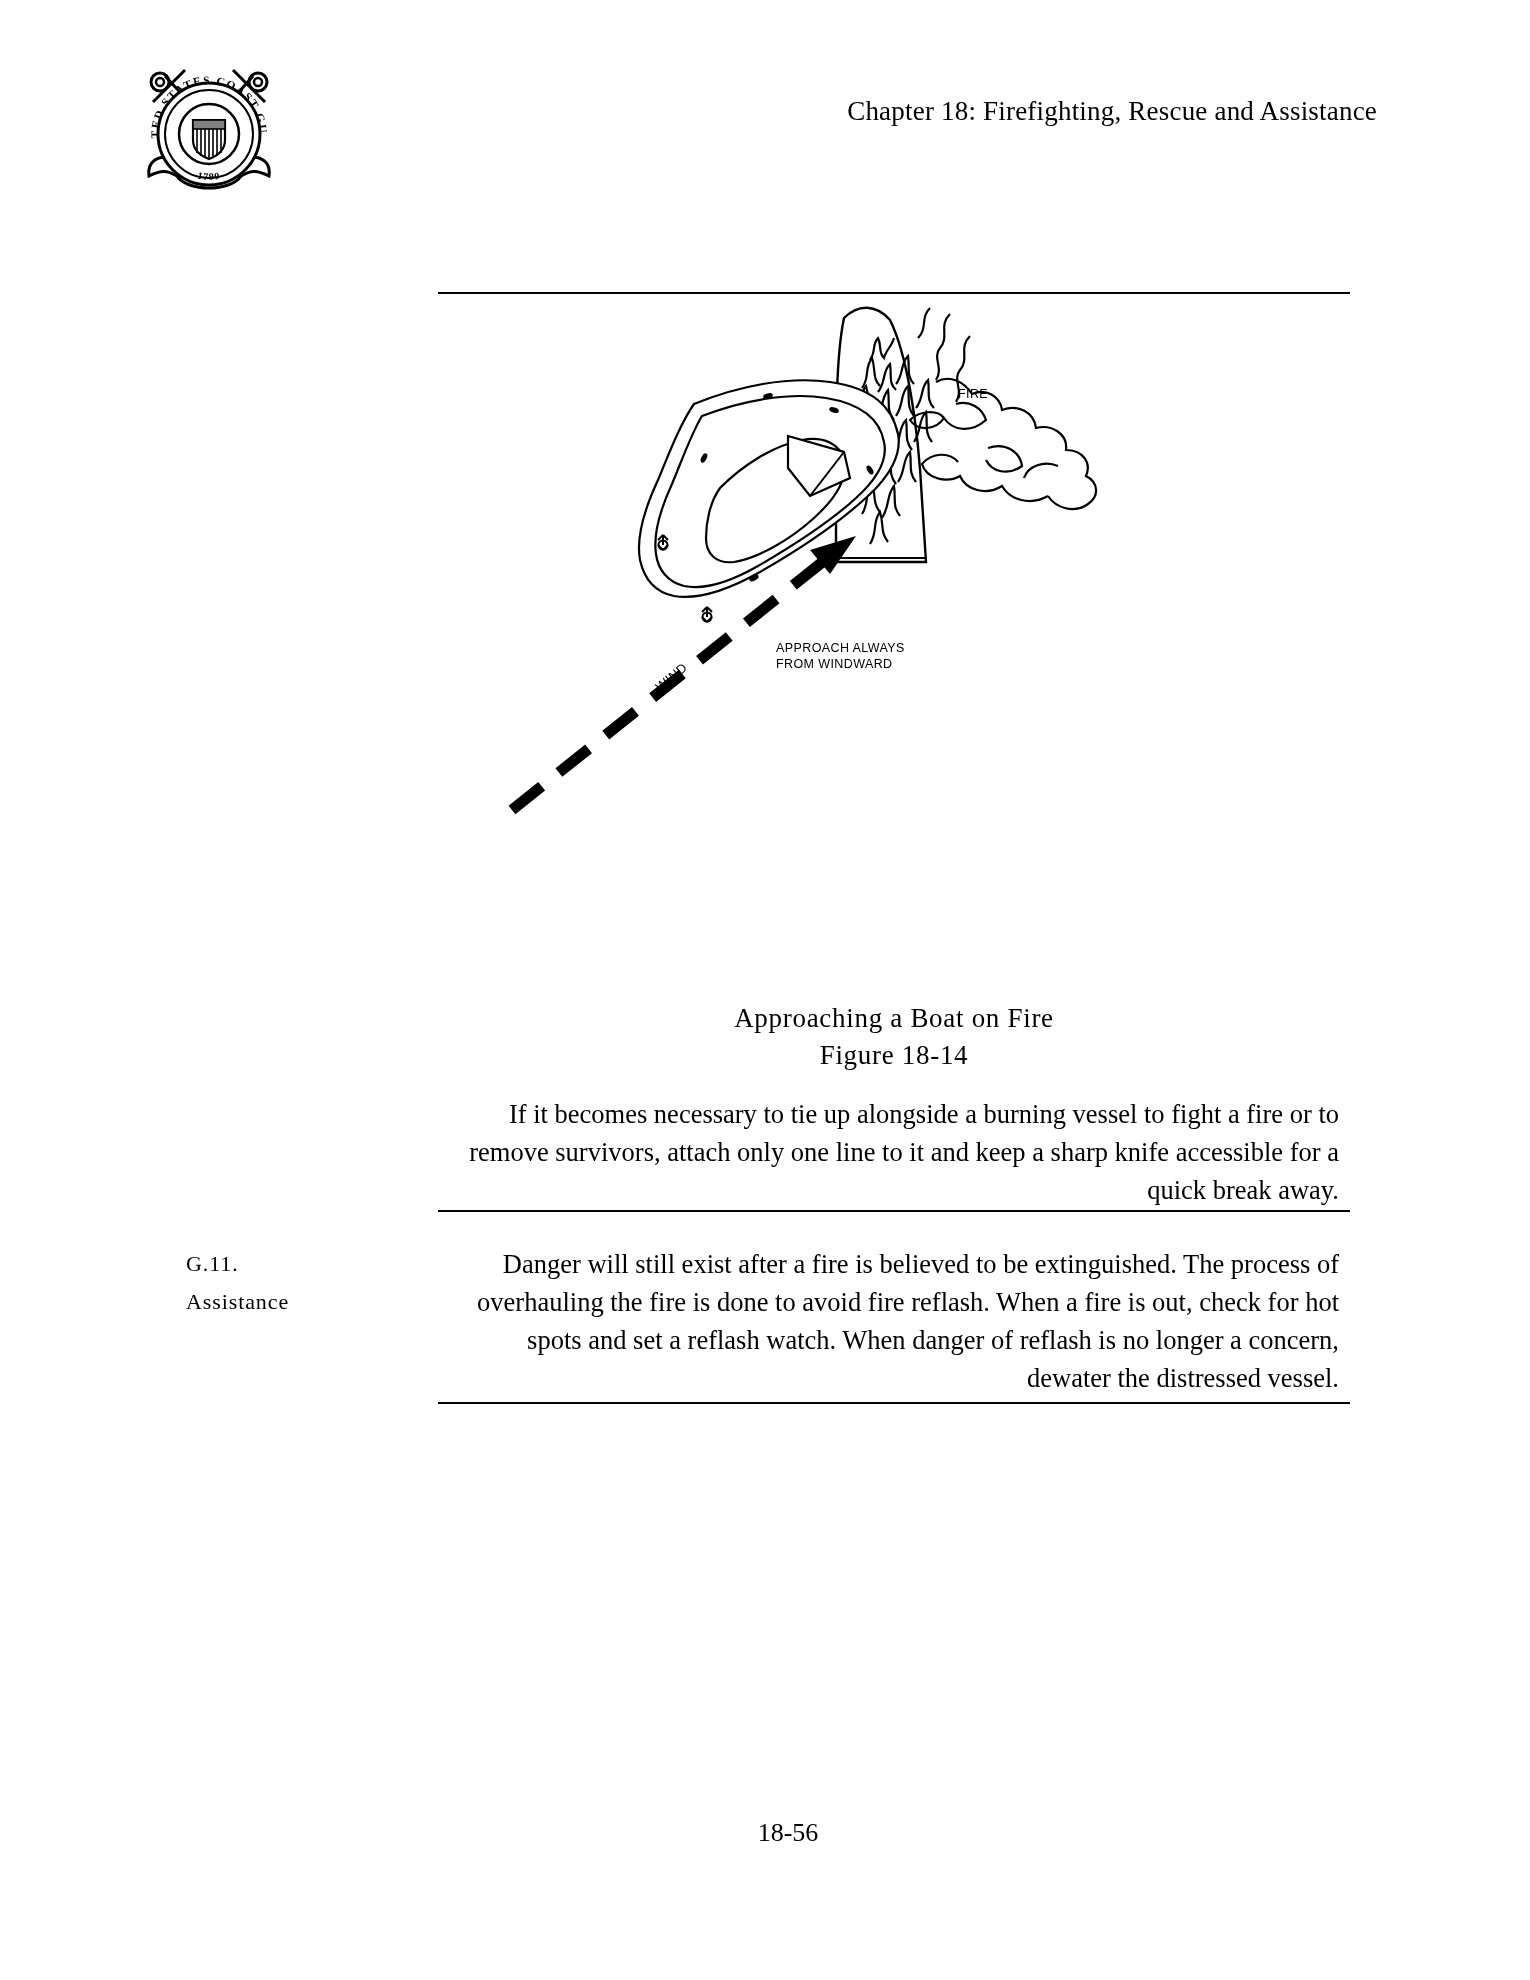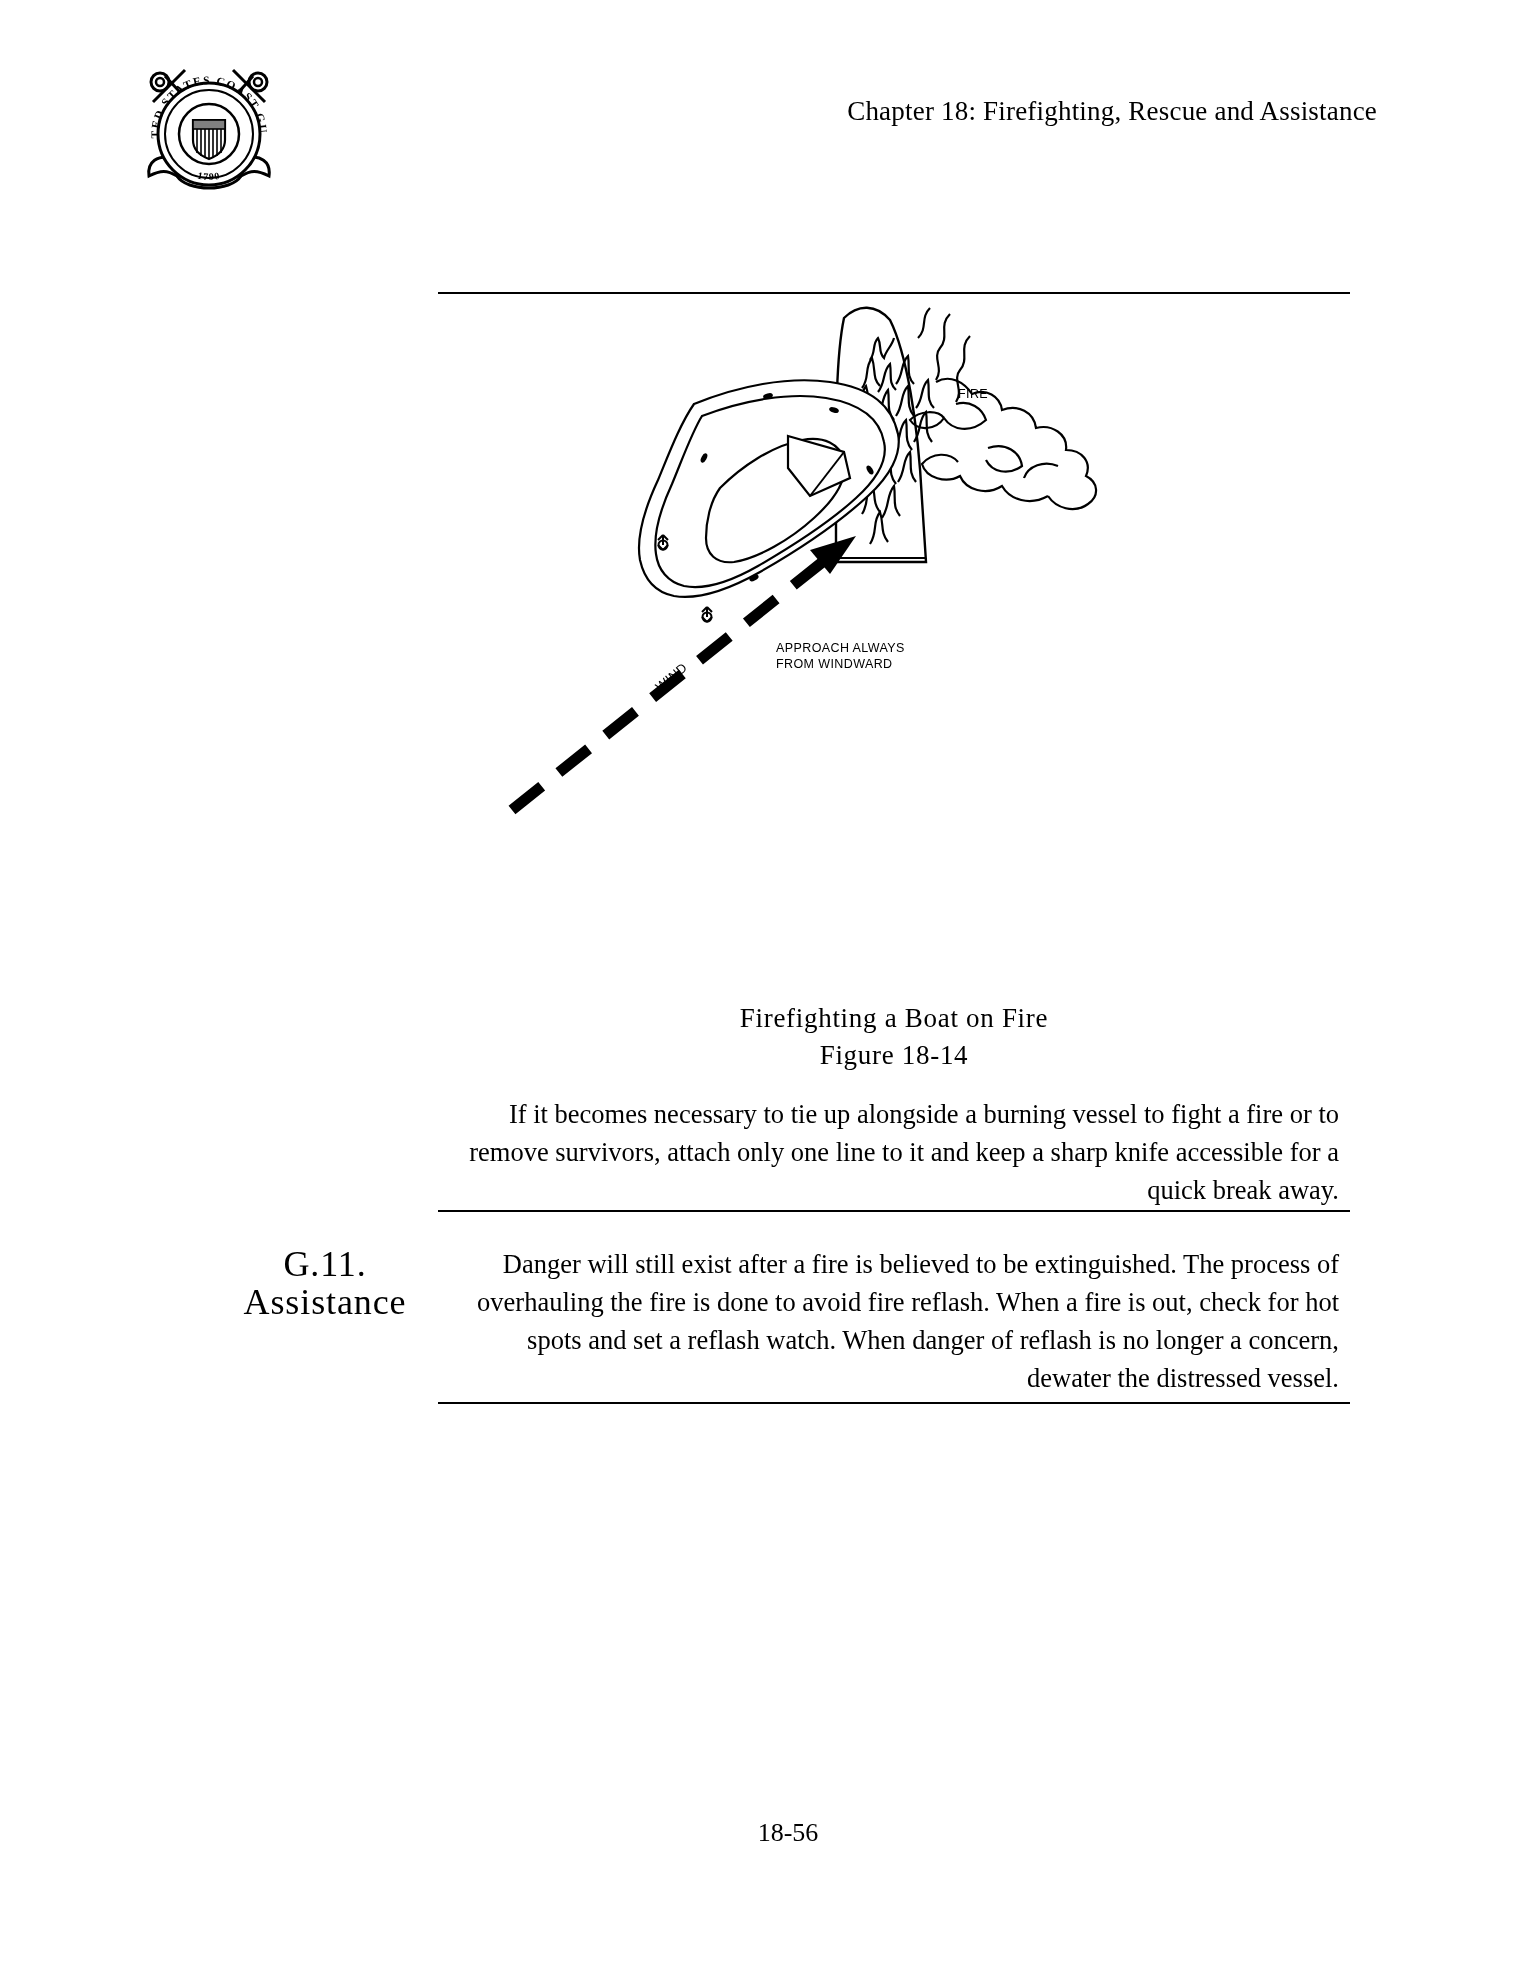--- a/index.html
+++ b/index.html
@@ -82,26 +82,25 @@
     left: 459px;
     width: 880px;
     font-size: 26.5px;
     line-height: 38px;
     text-align: right;
   }
   .para-fire { top: 1095px; }
 
   .section-label {
     position: absolute;
-    left: 200px;
+    left: 186px;
     width: 250px;
-    font-size: 36px;
+    font-size: 22px;
     line-height: 38px;
     letter-spacing: 0.9px;
-    text-align: center;
   }
   .label-overhauling { top: 1245px; }
 
   .para-overhauling { top: 1245px; }
 
   
   .footer {
     position: absolute;
     left: 0;
     top: 1818px;
@@ -299,21 +298,21 @@
       </g>
 
       <text class="fig-text-wind" x="202" y="392" transform="rotate(-39 202 392)">WIND</text>
 
       <text class="fig-text" x="318" y="352">APPROACH ALWAYS</text>
       <text class="fig-text" x="318" y="368">FROM WINDWARD</text>
     </svg>
   </div>
 
   <div class="figure-caption">
-    <div>Firefighting a Boat on Fire</div>
+    <div>Approaching a Boat on Fire</div>
     <div>Figure 18-14</div>
   </div>
 
   <div class="body-para para-fire">If it becomes necessary to tie up alongside a burning vessel to fight a fire or to remove survivors, attach only one line to it and keep a sharp knife accessible for a quick break away.</div>
 
   <div class="rule rule-mid"></div>
 
   <div class="section-label label-overhauling">
     <div>G.11.</div>
     <div>Assistance</div>

